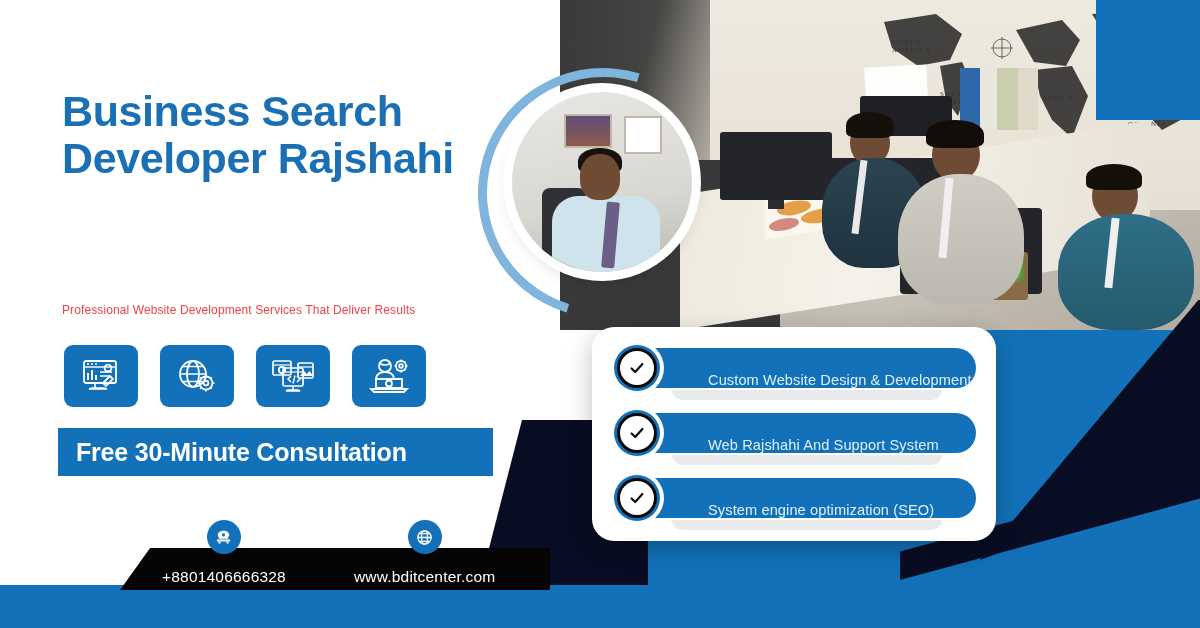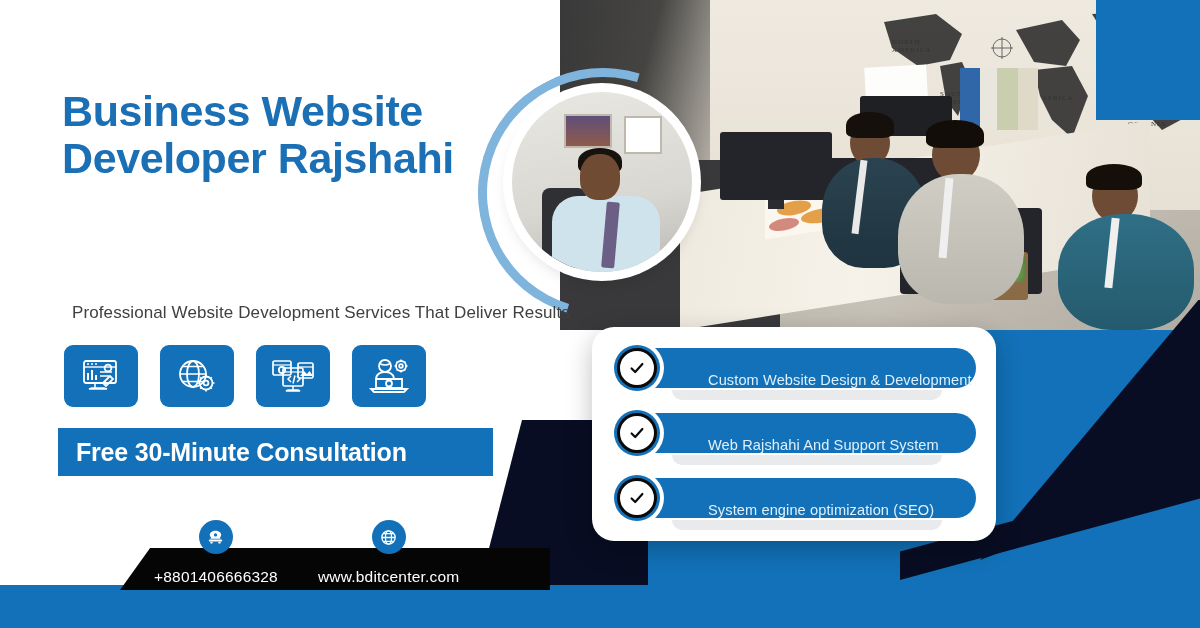--- a/index.html
+++ b/index.html
@@ -69,31 +69,31 @@
   .lm-i-foot{position:absolute;left:14px;top:40px;width:46px;height:8px;background:#2e8bc9;}
   .lm-dot{position:absolute;left:12px;top:4px;width:19px;height:13px;background:#e03b24;}
   .lm-px{position:absolute;background:#e8604a;}
   .lm-t-top{position:absolute;left:38px;top:7px;width:72px;height:12px;background:#2e8bc9;}
   .lm-t-stem{position:absolute;left:66px;top:7px;width:16px;height:41px;background:#2e8bc9;}
   .logo-text{font-size:15.5px;font-weight:700;letter-spacing:3.4px;color:#e8694f;margin-top:1px;}
 
   
   .headline{position:absolute;left:62px;top:88px;width:420px;color:#1a6fb5;
     font-size:43px;line-height:47px;font-weight:700;letter-spacing:-.4px;}
-  .subhead{position:absolute;left:62px;top:303px;font-size:17px;color:#404040;letter-spacing:.1px;margin-left:10px;}
+  .subhead{position:absolute;left:62px;top:303px;font-size:12px;color:#ef4444;letter-spacing:.1px;}
 
   .icon-row{position:absolute;left:64px;top:345px;display:flex;gap:22px;}
   .icon-box{width:74px;height:62px;background:#1271b8;border-radius:9px;display:flex;align-items:center;justify-content:center;}
 
   .cta{position:absolute;left:58px;top:428px;width:435px;height:48px;background:#1271b8;border-radius:0;
     display:flex;align-items:center;padding-left:18px;box-sizing:border-box;}
   .cta span{color:#fff;font-size:25px;font-weight:700;letter-spacing:-.2px;}
 
   
-  .contact{position:absolute;left:154px;top:520px;display:flex;align-items:flex-end;gap:40px;text-decoration:underline;}
+  .contact{position:absolute;left:162px;top:520px;display:flex;align-items:flex-end;gap:68px;text-decoration:underline;}
   .contact-item{display:flex;flex-direction:column;align-items:center;}
   .c-circle{width:34px;height:34px;border-radius:50%;background:#1271b8;display:flex;align-items:center;justify-content:center;margin-bottom:14px;}
   .c-text{color:#fff;font-size:15.5px;letter-spacing:.2px;}
 
   
   .feature-card{position:absolute;left:592px;top:327px;width:404px;height:214px;background:#fff;border-radius:22px;
     box-shadow:0 8px 26px rgba(0,0,0,.25);}
   .feature-row{position:absolute;left:22px;width:362px;height:40px;}
   .feature-row:nth-of-type(1){top:21px;}
   .feature-row:nth-of-type(2){top:86px;}
@@ -192,21 +192,21 @@
   </div>
 
   <div class="blue-lower"></div>
   <div class="navy-wedge"></div>
   <div class="navy-diag1"></div>
   <div class="navy-diag2"></div>
   <div class="blue-strip-bottom"></div>
   <div class="black-bar"></div>
 
 
-  <div class="headline">Business Website Developer Rajshahi</div>
+  <div class="headline">Business Search Developer Rajshahi</div>
   <div class="subhead">Professional Website Development Services That Deliver Results</div>
 
   <div class="icon-row">
     <div class="icon-box">
       <svg width="40" height="36" viewBox="0 0 40 36" fill="none" stroke="#fff" stroke-width="1.8">
         <rect x="3" y="3" width="32" height="22" rx="2"></rect>
         <path d="M3 9 H35" stroke-width="1.4"></path>
         <circle cx="7" cy="6" r="1" fill="#fff" stroke="none"></circle>
           <circle cx="11" cy="6" r="1" fill="#fff" stroke="none"></circle>
           <circle cx="15" cy="6" r="1" fill="#fff" stroke="none"></circle>

